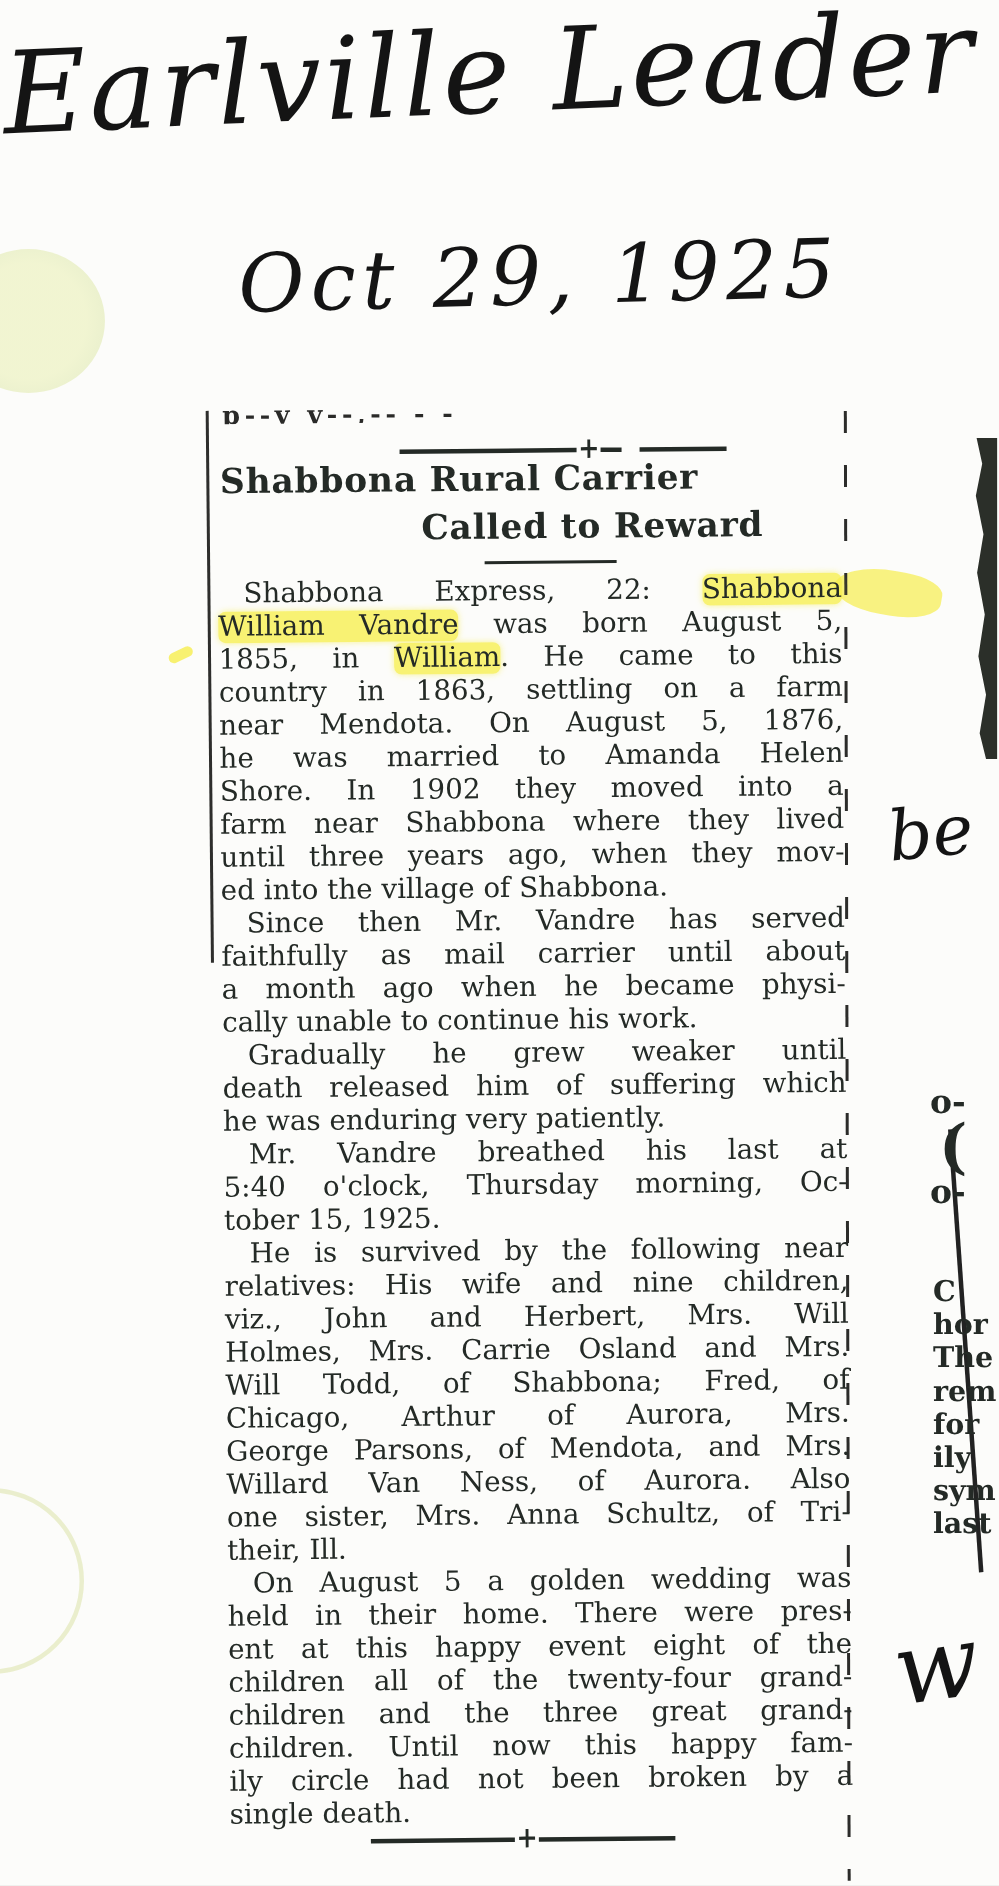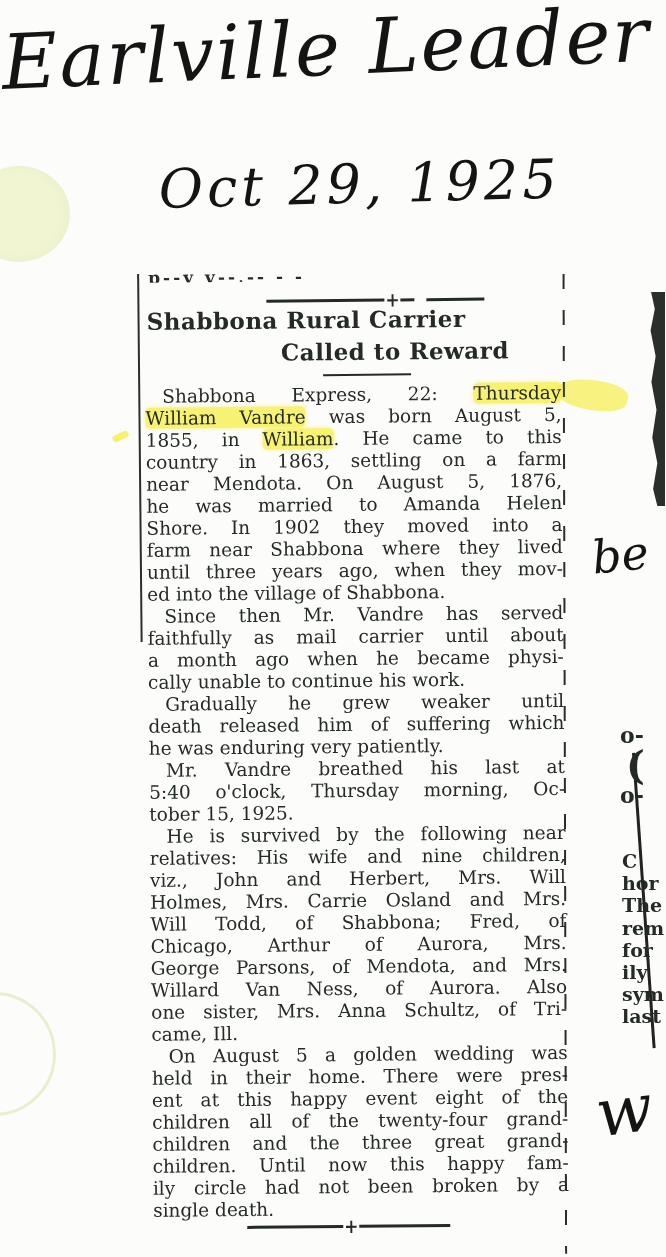--- a/index.html
+++ b/index.html
@@ -92,21 +92,21 @@
       <div class="bar" style="width:14px;margin-right:12px"></div>
       <div class="bar" style="width:58px"></div>
     </div>
 
     <div class="headline1">Shabbona Rural Carrier</div>
     <div class="headline2">Called to Reward</div>
     <div class="headline-rule"></div>
 
     <div class="article-body">
         <div class="para">
-          <div class="tline"><span>Shabbona Express, 22:  </span><span class="hl">Thursday</span></div>
+          <div class="tline"><span>Shabbona Express, 22:  </span><span class="hl">Shabbona</span></div>
           <div class="tline"><span class="hl">William Vandre</span><span> was born August 5,</span></div>
           <div class="tline"><span>1855, in </span><span class="hl">William</span><span>.  He came to this</span></div>
           <div class="tline"><span>country in 1863, settling on a farm</span></div>
           <div class="tline"><span>near Mendota.  On August 5, 1876,</span></div>
           <div class="tline"><span>he was married to Amanda Helen</span></div>
           <div class="tline"><span>Shore.  In 1902 they moved into a</span></div>
           <div class="tline"><span>farm near Shabbona where they lived</span></div>
           <div class="tline"><span>until three years ago, when they mov-</span></div>
           <div class="tline last"><span>ed into the village of Shabbona.</span></div>
         </div>
@@ -129,21 +129,21 @@
         <div class="para">
           <div class="tline"><span>He is survived by the following near</span></div>
           <div class="tline"><span>relatives:  His wife and nine children,</span></div>
           <div class="tline"><span>viz., John and Herbert, Mrs. Will</span></div>
           <div class="tline"><span>Holmes, Mrs. Carrie Osland and Mrs.</span></div>
           <div class="tline"><span>Will Todd, of Shabbona; Fred, of</span></div>
           <div class="tline"><span>Chicago, Arthur of Aurora, Mrs.</span></div>
           <div class="tline"><span>George Parsons, of Mendota, and Mrs.</span></div>
           <div class="tline"><span>Willard Van Ness, of Aurora.  Also</span></div>
           <div class="tline"><span>one sister, Mrs. Anna Schultz, of Tri-</span></div>
-          <div class="tline last"><span>came, Ill.</span></div>
+          <div class="tline last"><span>their, Ill.</span></div>
         </div>
         <div class="para">
           <div class="tline"><span>On August 5 a golden wedding was</span></div>
           <div class="tline"><span>held in their home.  There were pres-</span></div>
           <div class="tline"><span>ent at this happy event eight of the</span></div>
           <div class="tline"><span>children all of the twenty-four grand-</span></div>
           <div class="tline"><span>children and the three great grand-</span></div>
           <div class="tline"><span>children.  Until now this happy fam-</span></div>
           <div class="tline"><span>ily circle had not been broken by a</span></div>
           <div class="tline last"><span>single death.</span></div>

